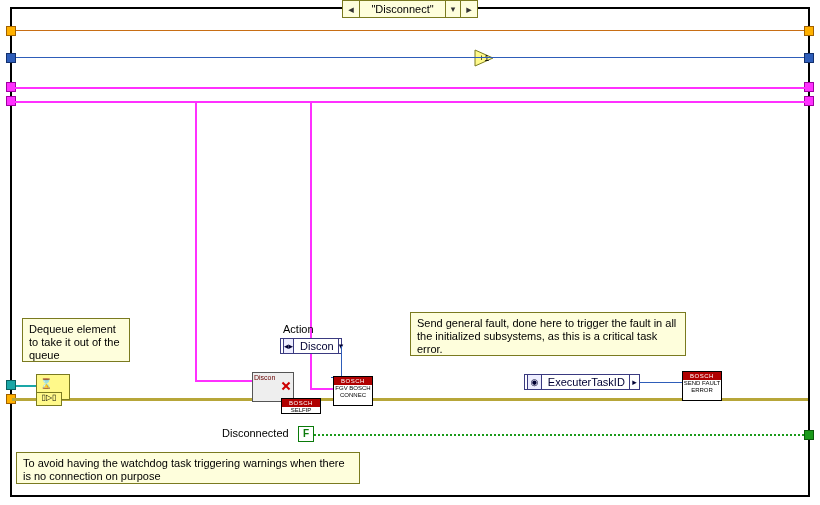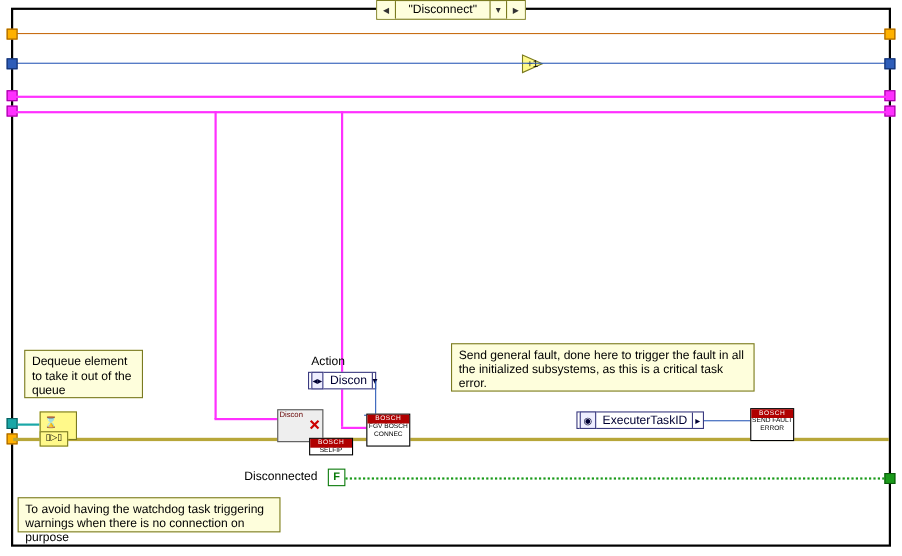--- a/index.html
+++ b/index.html
@@ -139,14 +139,14 @@
     <div class="tail">▸</div>
   </div>
   <div class="w-blueH" style="left:640px;top:382px;width:42px;"></div>
 
   <div class="subvi" style="left:682px;top:371px;" data-hdr="BOSCH"><span>SEND FAULT ERROR</span></div>
 
   <div class="freelabel" style="left:222px;top:427px;">Disconnected</div>
   <div class="fconst" style="left:298px;top:426px;">F</div>
   <div class="w-greenD" style="left:314px;top:434px;width:494px;"></div>
 
-  <div class="tip" style="left:16px;top:452px;width:239px;height:32px;">To avoid having the watchdog task triggering warnings when there is no connection on purpose</div>
+  <div class="tip" style="left:16px;top:452px;width:344px;height:32px;">To avoid having the watchdog task triggering warnings when there is no connection on purpose</div>
 </div>
 
 </body></html>

